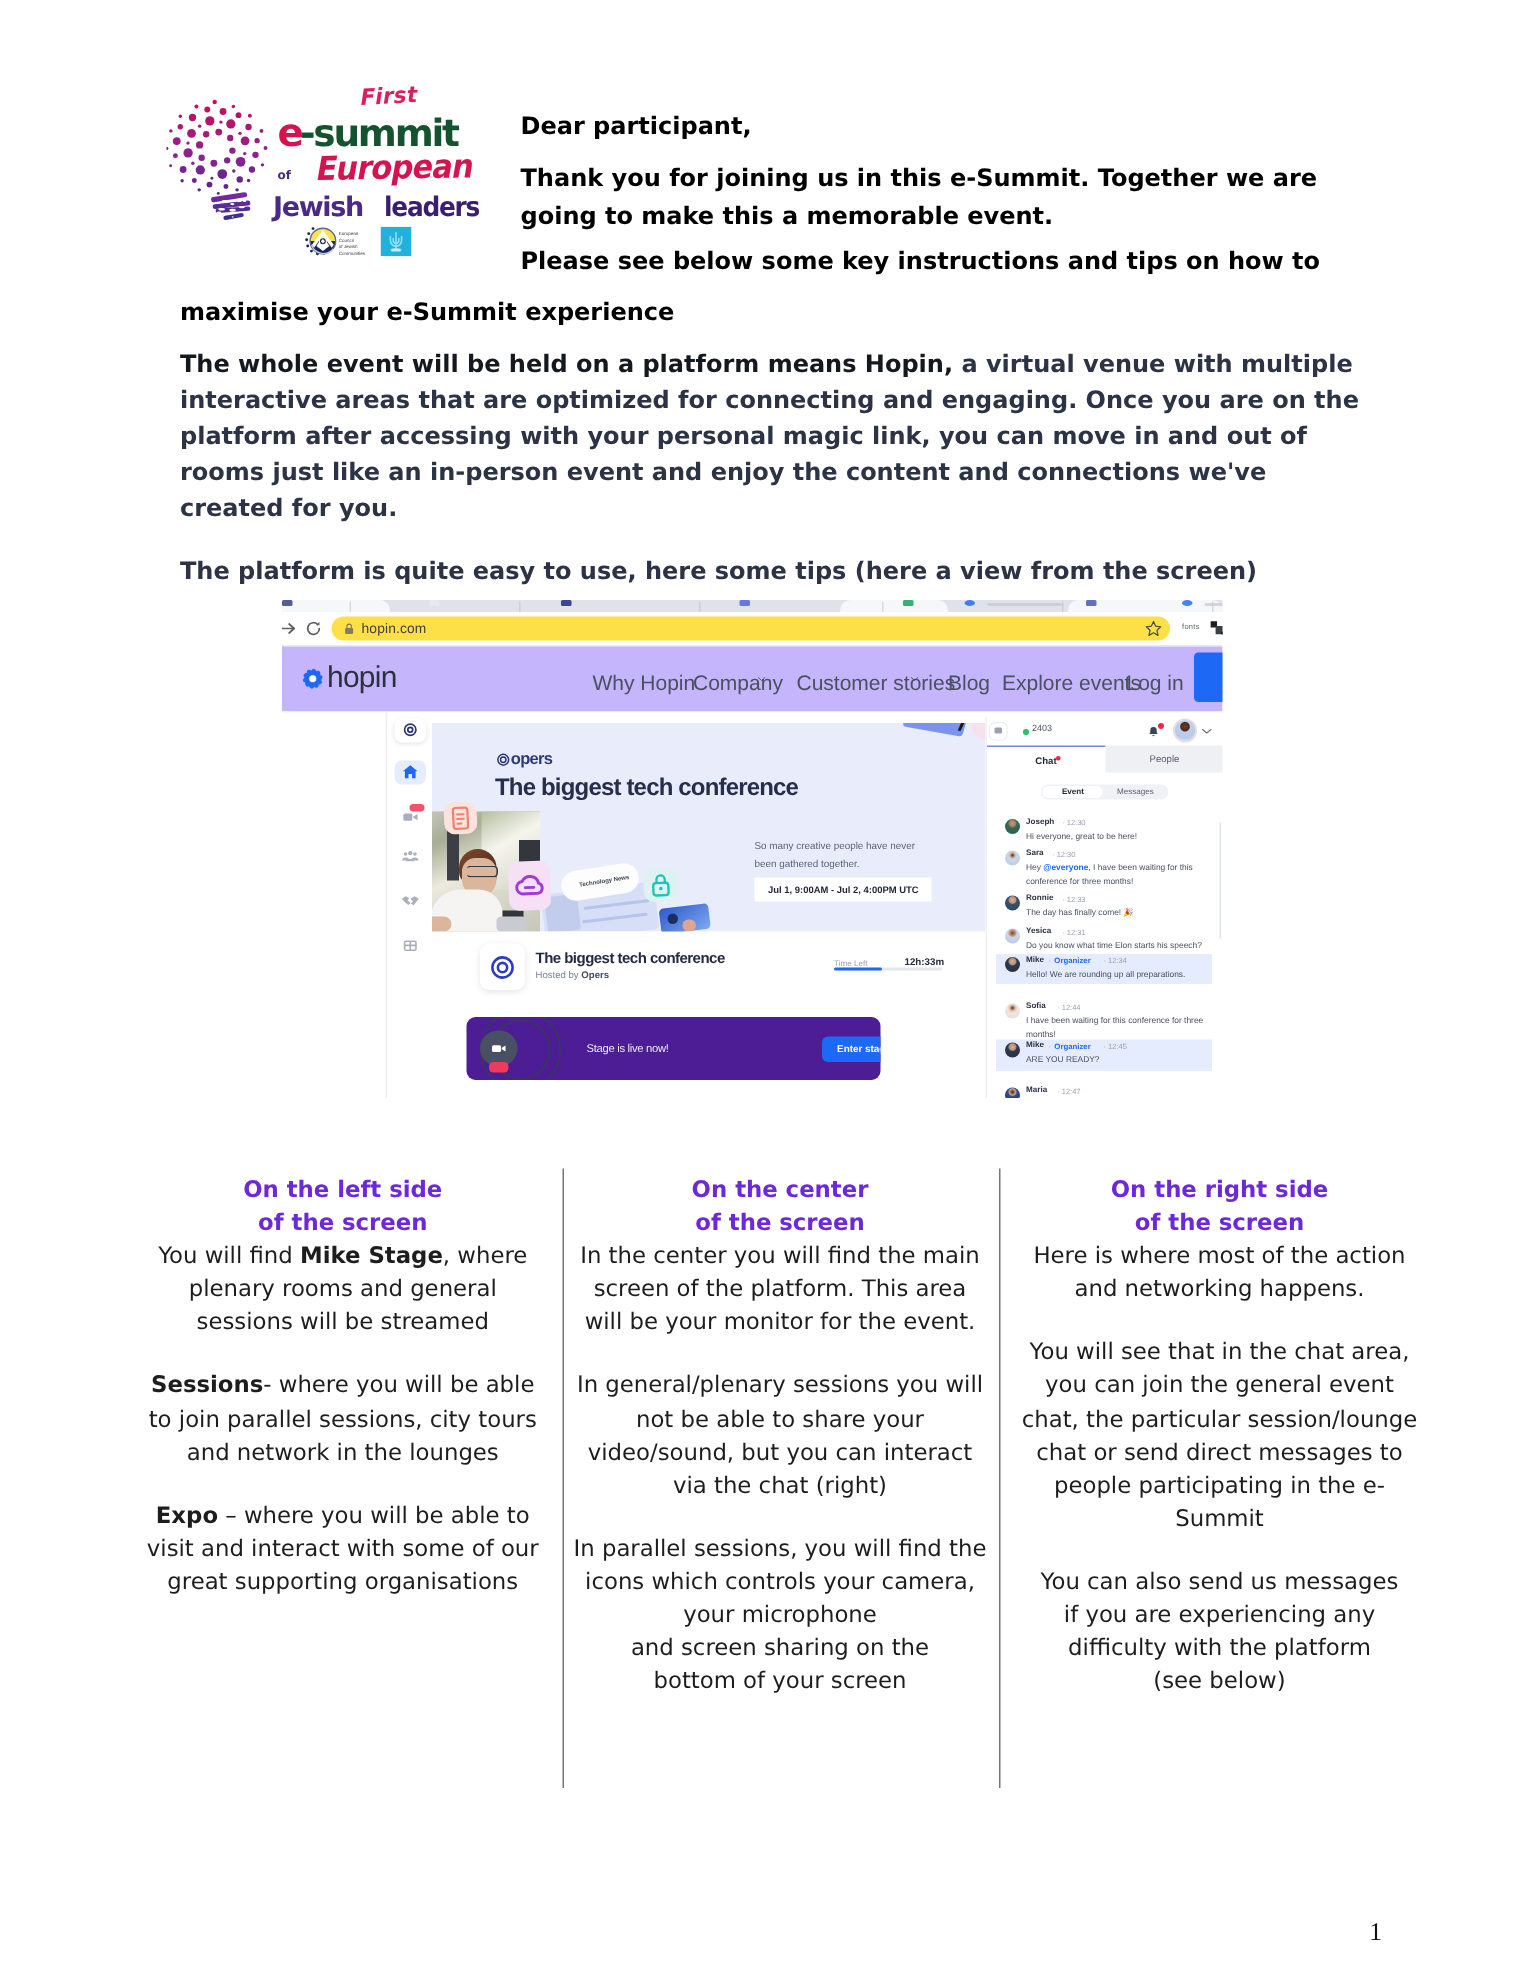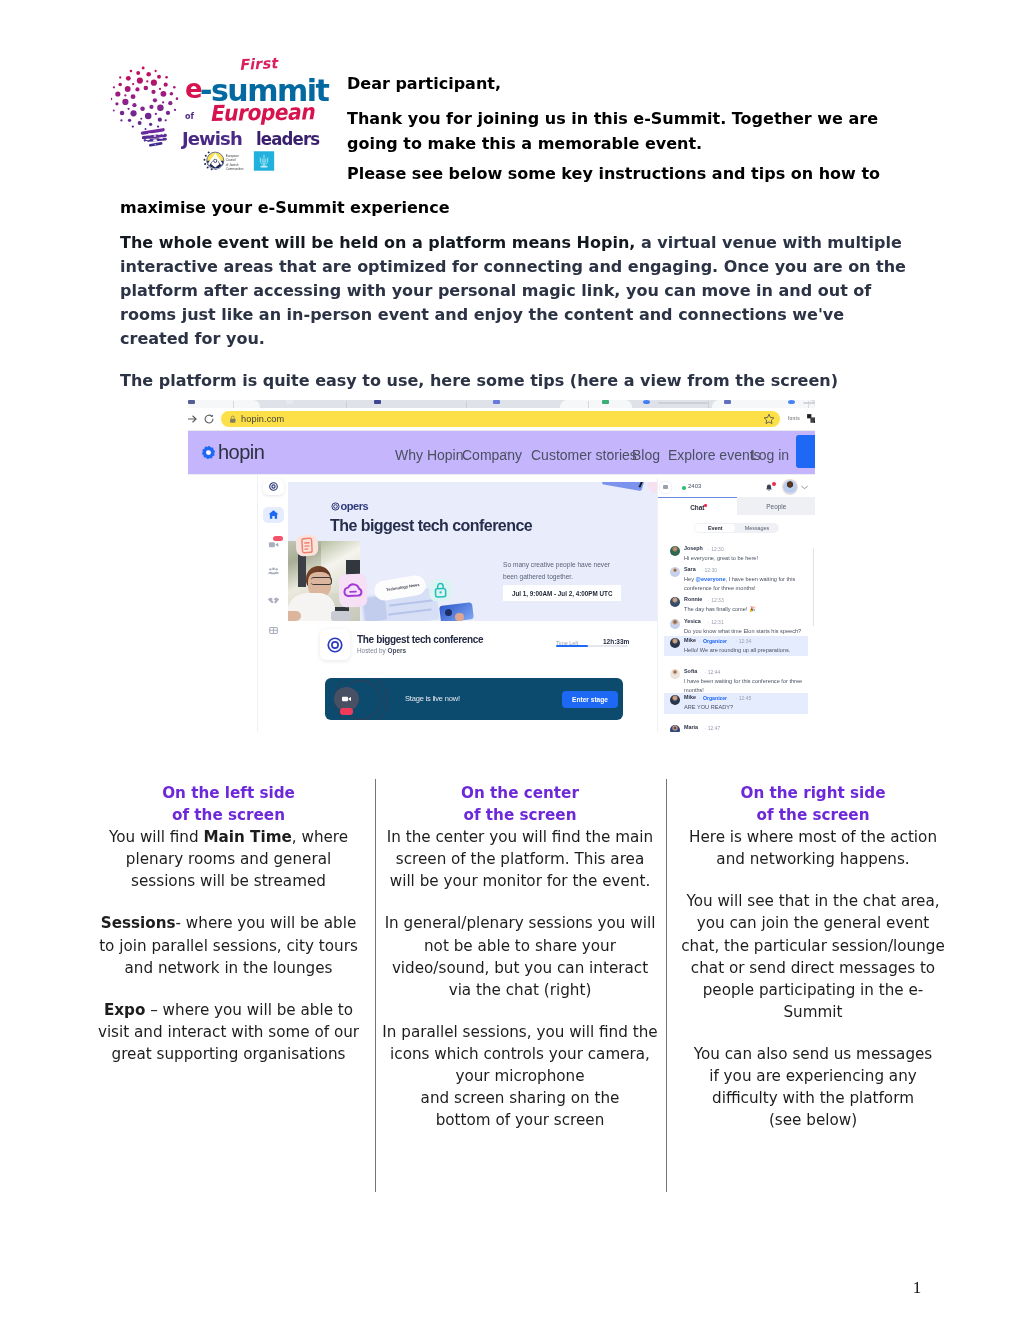--- a/index.html
+++ b/index.html
@@ -10,21 +10,21 @@
   
   .topwrap{position:absolute;left:120px;top:72px;width:782px;}
   .intro{position:relative;}
   .logo{float:left;width:227px;height:106px;position:relative;}
   .logo .logosvg{position:absolute;left:-9px;top:-15px;}
   .logo span{position:absolute;white-space:nowrap;line-height:1;transform-origin:left bottom;}
   
   .lg-first{left:119px;top:-14px;font-size:15px;color:#d91f5c;font-weight:bold;
             transform:skewX(-12deg) rotate(-3deg) scaleX(0.95);letter-spacing:0.2px;}
   .lg-e{left:65px;top:4px;font-size:26px;color:#d6134f;font-weight:bold;letter-spacing:-1px;}
-  .lg-summit{left:80px;top:4px;font-size:30px;color:#0369a1;font-weight:bold;letter-spacing:-1.5px;}
+  .lg-summit{left:80px;top:4px;font-size:25px;color:#14532d;font-weight:bold;letter-spacing:-1.5px;}
   .lg-of{left:65px;top:41px;font-size:8px;color:#4a2a86;font-weight:bold;}
   .lg-eu{left:89px;top:31px;font-size:22px;color:#d6134f;font-weight:bold;
          transform:skewX(-11deg) rotate(-1deg) scaleX(0.92);letter-spacing:-0.6px;}
   .lg-jw{left:62px;top:58px;font-size:18px;color:#4a2a86;font-weight:bold;letter-spacing:-0.9px;}
   .lg-ld{left:136px;top:58px;font-size:18px;color:#3a1f6e;font-weight:bold;letter-spacing:-0.9px;transform:scaleX(0.92);}
   .badges{position:absolute;left:80px;top:76px;width:100px;height:30px;}
   .badges .ecjc{position:absolute;left:0;top:0;}
   .badges .ujalogo{position:absolute;left:53px;top:2px;}
   .ecjctext text{font-size:3.6px;font-family:"Liberation Sans",sans-serif;}
   .intro p{margin:0 0 11px 0;font-weight:bold;font-size:16px;line-height:24.3px;color:#000;}
@@ -106,21 +106,21 @@
            font-family:"Liberation Sans",sans-serif;}
   .ev-host b{color:#454b5c;}
   .ev-tl-label{position:absolute;left:268px;top:19px;font-size:5.4px;color:#9aa0b0;
                font-family:"Liberation Sans",sans-serif;}
   .ev-tl-value{position:absolute;left:315px;top:17px;font-size:6.5px;font-weight:bold;color:#232a42;
                font-family:"Liberation Sans",sans-serif;}
   .ev-track{position:absolute;left:268px;top:24px;width:72px;height:2.4px;background:#e4e7ef;border-radius:1px;}
   .ev-fill{width:44%;height:100%;background:#1d68f5;border-radius:1px;}
 
   
-  .sh-stagebar{position:absolute;left:37px;top:203px;width:298px;height:42px;background:#0c4a6e;border-radius:6px;overflow:hidden;}
+  .sh-stagebar{position:absolute;left:23px;top:203px;width:276px;height:42px;background:#4c1d95;border-radius:6px;overflow:hidden;}
   .st-avatar{position:absolute;left:9px;top:9px;width:25px;height:24px;border-radius:50%;background:#4a5063;z-index:2;}
   .st-avatar svg{position:absolute;left:5.5px;top:5.5px;width:13px;height:12px;}
   .st-live{position:absolute;left:6px;top:20.5px;width:13px;height:7px;z-index:3;border-radius:3px;background:#ef3b5b;
            color:#ef3b5b;font-size:3.2px;font-weight:bold;text-align:center;line-height:6px;letter-spacing:.2px;overflow:hidden;
            font-family:"Liberation Sans",sans-serif;}
     .st-arc{position:absolute;border:1px solid #363d52;border-radius:50%;z-index:0;}
   .st-arc1{left:16px;top:2px;width:38px;height:38px;}
   .st-arc2{left:9px;top:-5px;width:52px;height:52px;}
   .st-text{position:absolute;left:80px;top:16px;font-size:7.5px;color:#e8ebf2;font-weight:normal;
            letter-spacing:-0.2px;font-family:"Liberation Sans",sans-serif;}
@@ -674,21 +674,21 @@
         <div class="ch-scroll"></div>
       </div>
     </div>
   </div>
 
   <div class="cols">
     <div class="coldiv coldiv1"></div>
     <div class="coldiv coldiv2"></div>
   <div class="col col1">
         <h3><span>On the left side</span><br><span>of the screen</span></h3>
-        <p><span>You will find </span><b>Main Time</b><span>, where plenary rooms and general sessions will be streamed</span></p>
+        <p><span>You will find </span><b>Mike Stage</b><span>, where plenary rooms and general sessions will be streamed</span></p>
         <p class="blank">&nbsp;</p>
         <p><b>Sessions</b><span>- where you will be able to join parallel sessions, city tours and network in the lounges</span></p>
         <p class="blank">&nbsp;</p>
         <p><b>Expo</b><span> – where you will be able to visit and interact with some of our great supporting organisations</span></p>
         <p class="blank">&nbsp;</p>
       </div>
       <div class="col col2">
         <h3><span>On the center</span><br><span>of the screen</span></h3>
         <p><span>In the center you will find the main screen of the platform. This area will be your monitor for the event.</span></p>
         <p class="blank">&nbsp;</p>

